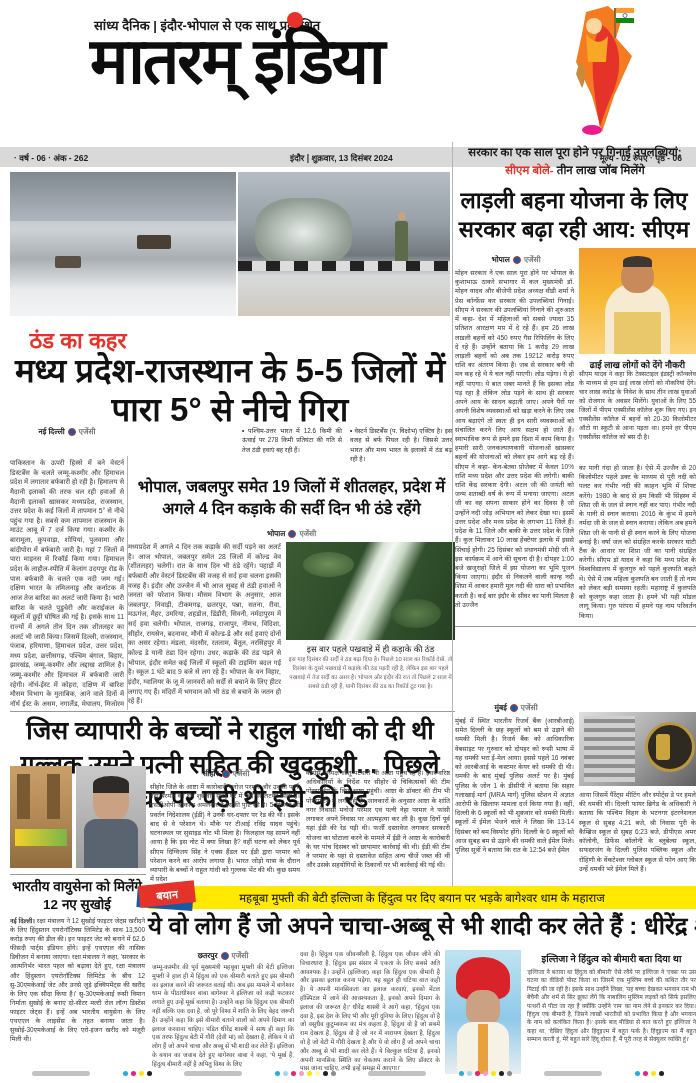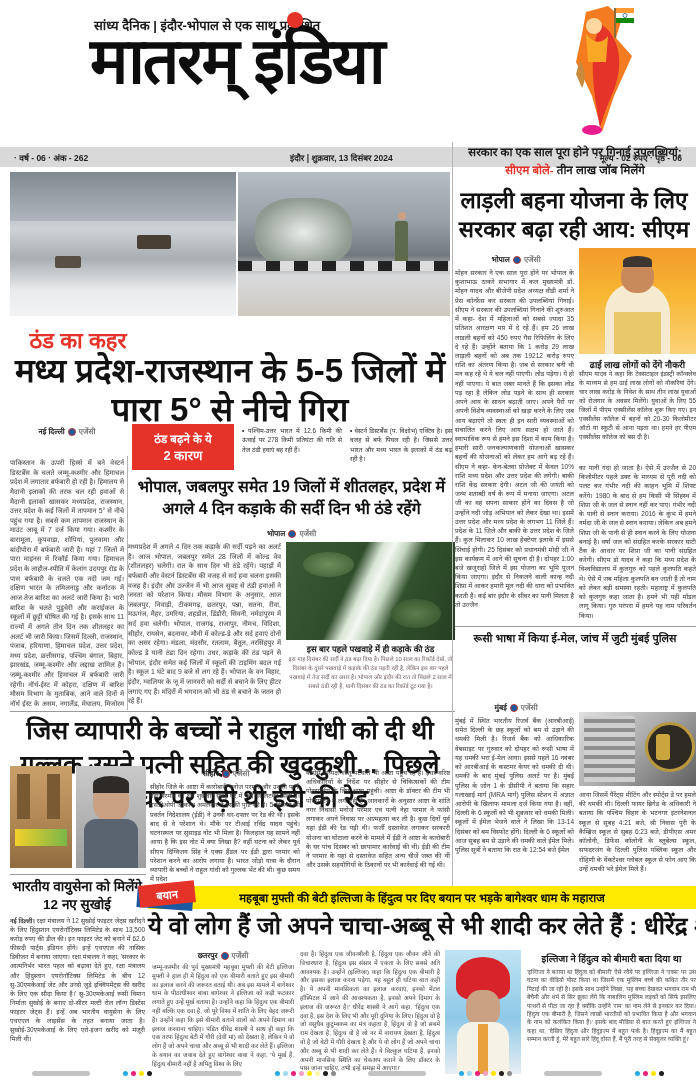--- a/index.html
+++ b/index.html
@@ -66,37 +66,33 @@
   <div class="abs" style="left:12px;top:324px;width:132px;font-size:22px;font-weight:900;color:#e6332a;text-align:center;white-space:nowrap;">ठंड का कहर</div>
 
   <div class="abs hl" style="left:8px;top:352px;width:444px;font-size:33px;line-height:1.18;">मध्य प्रदेश-राजस्थान के 5-5 जिलों में पारा 5° से नीचे गिरा</div>
 
   <div class="abs byline" style="left:8px;top:426px;width:118px;">
     <span>नई दिल्ली</span><span class="agency-dot"></span><span class="agency">एजेंसी</span>
   </div>
   <div class="abs bt" style="left:10px;top:458px;width:114px;height:252px;">पाकिस्तान के ऊपरी हिस्से में बने वेस्टर्न डिस्टर्बेंस के चलते जम्मू-कश्मीर और हिमाचल प्रदेश में लगातार बर्फबारी हो रही है। हिमालय से मैदानी इलाकों की तरफ चल रही हवाओं से मैदानी इलाकों खासकर मध्यप्रदेश, राजस्थान, उत्तर प्रदेश के कई जिलों में तापमान 5° से नीचे पहुंच गया है। सबसे कम तापमान राजस्थान के माउंट आबू में 7 दर्ज किया गया। कश्मीर के बारामूला, कुपवाड़ा, शोपियां, पुलवामा और बांदीपोरा में बर्फबारी जारी है। यहां 7 जिलों में पारा माइनस में रिकॉर्ड किया गया। हिमाचल प्रदेश के लाहौल-स्पीति में केलांग उदयपुर रोड के पास बर्फबारी के चलते एक नदी जम गई। दक्षिण भारत के तमिलनाडु और कर्नाटक में आज तेज बारिश का अलर्ट जारी किया है। भारी बारिश के चलते पुडुचेरी और कराईकल के स्कूलों में छुट्टी घोषित की गई है। इसके साथ 11 राज्यों में अगले तीन दिन तक शीतलहर का अलर्ट भी जारी किया। जिसमें दिल्ली, राजस्थान, पंजाब, हरियाणा, हिमाचल प्रदेश, उत्तर प्रदेश, मध्य प्रदेश, छत्तीसगढ़, पश्चिम बंगाल, बिहार, झारखंड, जम्मू-कश्मीर और लद्दाख शामिल है। जम्मू-कश्मीर और हिमाचल में बर्फबारी जारी रहेगी। नॉर्थ-ईस्ट में कोहरा, दक्षिण में बारिश मौसम विभाग के मुताबिक, आने वाले दिनों में नॉर्थ ईस्ट के असम, नगालैंड, मेघालय, मिजोरम और मणिपुर में कोहरा छाया रहेगा। दक्षिण में तमिलनाडु में बारिश जारी रहेगी। आईएमडी ने तमिलनाडु में भारी बारिश का अनुमान जाहिर किया है।</div>
   <div class="abs vline" style="left:127px;top:456px;height:254px;"></div>
 
-  <div class="abs" style="left:132px;top:424px;width:102px;height:46px;background:#e6332a;color:#fff;display:flex;flex-direction:column;align-items:center;justify-content:center;font-weight:bold;">
-    <div style="font-size:11.5px;">ठंड बढ़ने के ये</div>
-    <div style="font-size:13px;">2 कारण</div>
-  </div>
   <div class="abs bullet" style="left:242px;top:426px;width:100px;height:44px;">पश्चिम-उत्तर भारत में 12.6 किमी की ऊंचाई पर 278 किमी प्रतिघंटा की गति से तेज ठंडी हवाएं बह रही हैं।</div>
   <div class="abs bullet" style="left:350px;top:426px;width:102px;height:44px;">वेस्टर्न डिस्टर्बेंस (प. विक्षोभ) एक्टिव है। इस वजह से बर्फ पिघल रही है। जिससे उत्तर भारत और मध्य भारत के इलाकों में ठंड बढ़ रही है।</div>
 
   <div class="abs hl" style="left:128px;top:476px;width:327px;font-size:16px;line-height:1.35;">भोपाल, जबलपुर समेत 19 जिलों में शीतलहर, प्रदेश में अगले 4 दिन कड़ाके की सर्दी दिन भी ठंडे रहेंगे</div>
   <div class="abs byline" style="left:128px;top:528px;width:327px;">
     <span>भोपाल</span><span class="agency-dot"></span><span class="agency">एजेंसी</span>
   </div>
   <div class="abs bt" style="left:128px;top:542px;width:153px;height:168px;">मध्यप्रदेश में अगले 4 दिन तक कड़ाके की सर्दी पड़ने का अलर्ट है। आज भोपाल, जबलपुर समेत 28 जिलों में कोल्ड वेव (शीतलहर) चलेगी। रात के साथ दिन भी ठंडे रहेंगे। पहाड़ों में बर्फबारी और वेस्टर्न डिस्टर्बेंस की वजह से सर्द हवा चलना इसकी वजह है। इंदौर और उज्जैन में भी आज सुबह से ठंडी हवाओं ने जनता को परेशान किया। मौसम विभाग के अनुसार, आज जबलपुर, निवाड़ी, टीकमगढ़, छतरपुर, पन्ना, सतना, रीवा, मऊगंज, मैहर, उमरिया, शहडोल, डिंडौरी, सिवनी, नर्मदापुरम में सर्द हवा चलेगी। भोपाल, राजगढ़, राजापुर, नीमच, विदिशा, सीहोर, रायसेन, बदनावर, मौनी में कोल्ड-डे और सर्द हवाएं दोनों का असर रहेगा। मंडला, मंदसौर, रतलाम, बैतूल, नरसिंहपुर में कोल्ड डे यानी ठंडा दिन रहेगा। उधर, कड़ाके की ठंड पड़ने से भोपाल, इंदौर समेत कई जिलों में स्कूलों की टाइमिंग बदल गई है। स्कूल 1 घंटे बाद 9 बजे से लग रहे हैं। भोपाल के वन विहार, इंदौर, ग्वालियर के जू में जानवरों को सर्दी से बचाने के लिए हीटर लगाए गए हैं। मंदिरों में भगवान को भी ठंड से बचाने के जतन हो रहे हैं।</div>
   <div class="abs photo" style="left:286px;top:542px;width:169px;height:98px;background:linear-gradient(115deg,#3c5a33 0%,#2f4d2a 38%,#d9e4d6 46%,#f4f8f3 51%,#c6d6c2 57%,#31502c 66%,#253f22 100%);">
     <div style="position:absolute;left:10%;top:10%;width:30%;height:26%;background:radial-gradient(ellipse,#6d8f5a,#3c5a33);border-radius:50%;"></div>
     <div style="position:absolute;left:62%;top:58%;width:30%;height:30%;background:radial-gradient(ellipse,#5c7f4c,#2f4d2a);border-radius:50%;"></div>
   </div>
-  <div class="abs" style="left:286px;top:643px;width:169px;font-size:8.5px;font-weight:bold;text-align:center;">इस बार पहले पखवाड़े में ही कड़ाके की ठंड</div>
+  <div class="abs" style="left:286px;top:643px;width:169px;font-size:8.5px;font-weight:normal;text-align:center;">इस बार पहले पखवाड़े में ही कड़ाके की ठंड</div>
   <div class="abs" style="left:286px;top:655px;width:169px;height:48px;font-size:5.8px;line-height:1.55;text-align:center;color:#6a5a5a;overflow:hidden;">इस माह दिसंबर की सर्दी ने ठंड बढ़ा दिया है। पिछले 10 साल का रिकॉर्ड देखें, तो दिसंबर के दूसरे पखवाड़े में कड़ाके की ठंड पड़ती रही है, लेकिन इस बार पहले पखवाड़े में तेज सर्दी का असर है। भोपाल और इंदौर की रात तो पिछले 2 साल में सबसे ठंडी रही हैं, यानी दिसंबर की ठंड का रिकॉर्ड टूट गया है।</div>
 
   <div class="abs hline" style="left:10px;top:711px;width:445px;"></div>
 
   <div class="abs hl" style="left:8px;top:714px;width:444px;font-size:25px;line-height:1.35;">जिस व्यापारी के बच्चों ने राहुल गांधी को दी थी गुल्लक उसने पत्नी सहित की खुदकुशी... पिछले दिनों घर पर पड़ी थी ईडी की रेड</div>
   <div class="abs photo" style="left:10px;top:766px;width:62px;height:102px;background:linear-gradient(180deg,#c9a06a 0%,#b08753 55%,#8f6b3e 100%);">
     <div style="position:absolute;left:8%;top:62%;width:84%;height:16%;background:linear-gradient(90deg,#f3d02b,#7ab648);"></div>
     <div style="position:absolute;left:12%;top:8%;width:20%;height:44%;background:#7a5a32;"></div>
     <div style="position:absolute;left:60%;top:8%;width:20%;height:44%;background:#7a5a32;"></div>
   </div>
@@ -131,33 +127,32 @@
     <div style="position:absolute;left:36%;top:12%;width:28%;height:30%;background:#c98a5b;border-radius:46%;"></div>
     <div style="position:absolute;left:38%;top:8%;width:24%;height:10%;background:#3d3631;border-radius:50% 50% 0 0;"></div>
     <div style="position:absolute;left:30%;top:60%;width:40%;height:40%;background:#e8c86a;"></div>
   </div>
   <div class="abs" style="left:579px;top:358px;width:117px;font-size:9px;font-weight:bold;text-align:center;">ढाई लाख लोगों को देंगे नौकरी</div>
   <div class="abs bt" style="left:579px;top:370px;width:117px;height:90px;font-size:6.3px;">सीएम यादव ने कहा कि टेक्सटाइल इंडस्ट्री कॉन्क्लेव के माध्यम से हम ढाई लाख लोगों को नौकरियां देंगे। चार लाख करोड़ के निवेश के साथ तीन लाख युवाओं को रोजगार के अवसर मिलेंगे। युवाओं के लिए 55 जिलों में पीएम एक्सीलेंस कॉलेज शुरू किए गए। इन एक्सीलेंस कॉलेज में बहनों को 20-30 किलोमीटर ऑटो या स्कूटी से आना पड़ता था। हमने हर पीएम एक्सीलेंस कॉलेज को बस दी है।</div>
   <div class="abs bt" style="left:579px;top:463px;width:117px;height:160px;font-size:6.5px;">का पानी गंदा हो जाता है। ऐसे में उज्जैन से 20 किलोमीटर पहले डक्ट के माध्यम से पूरी नदी को पलट कर गंभीर नदी की काहन भूमि में शिफ्ट करेंगे। 1980 के बाद से हम किसी भी सिंहस्थ में शिप्रा जी के जल से स्नान नहीं कर पाए। गंभीर नदी के पानी से स्नान कराया। 2016 के कुंभ में हमने नर्मदा जी के जल से स्नान कराया। लेकिन अब हमने शिप्रा जी के पानी से ही स्नान करने के लिए योजना बनाई है। वर्षा जल को संग्रहित करके सरकार घाटी टैंक के आधार पर शिप्रा जी का पानी संग्रहित करेगी। सीएम डॉ यादव ने कहा कि मध्य प्रदेश के विश्वविद्यालय में कुलगुरु को पहले कुलपति कहते थे। ऐसे में जब महिला कुलपति बन जाती हैं तो नाम को लेकर बड़ी समस्या रहती। महाराष्ट्र में कुलपति को कुलगुरु कहा जाता है। हमने भी यही मॉडल लागू किया। गुरु परंपरा में हमने यह नाम परिवर्तन किया।</div>
 
   <div class="abs hline" style="left:455px;top:626px;width:241px;"></div>
 
-  <div class="abs" style="left:455px;top:630px;width:240px;text-align:center;font-size:11px;font-weight:bold;">रूसी भाषा में किया ई-मेल, जांच में जुटी मुंबई पुलिस</div>
   <div class="abs byline" style="left:455px;top:702px;width:122px;">
     <span>मुंबई</span><span class="agency-dot"></span><span class="agency">एजेंसी</span>
   </div>
   <div class="abs bt" style="left:455px;top:716px;width:119px;height:168px;font-size:6.5px;">मुंबई में स्थित भारतीय रिजर्व बैंक (आरबीआई) समेत दिल्ली के छह स्कूलों को बम से उड़ाने की धमकी मिली है। रिजर्व बैंक को आधिकारिक वेबसाइट पर गुरुवार को दोपहर को रूसी भाषा में यह धमकी भरा ई-मेल आया। इससे पहले 16 नवंबर को आरबीआई के कस्टमर केयर को धमकी दी थी। धमकी के बाद मुंबई पुलिस अलर्ट पर है। मुंबई पुलिस के जोन 1 के डीसीपी ने बताया कि सहार गलाखाई मार्ग (MRA मार्ग) पुलिस स्टेशन में अज्ञात आरोपी के खिलाफ मामला दर्ज किया गया है। वहीं, दिल्ली के 6 स्कूलों को भी शुक्रवार को धमकी मिली। स्कूलों में ईमेल भेजने वाले ने लिखा कि 13-14 दिसंबर को बम विस्फोट होंगे। दिल्ली के 6 स्कूलों को आज सुबह बम से उड़ाने की धमकी वाले ईमेल मिले। पुलिस सूत्रों ने बताया कि रात के 12:54 बजे ईमेल</div>
   <div class="abs photo" style="left:579px;top:712px;width:117px;height:74px;background:linear-gradient(135deg,#e0e0e0 0%,#aeaeae 45%,#5f5f5f 100%);">
     <div style="position:absolute;left:4%;top:6%;width:44%;height:88%;background:repeating-linear-gradient(0deg,#cfcfcf 0 5px,#8f8f8f 5px 9px);"></div>
     <div style="position:absolute;left:56%;top:14%;width:44px;height:44px;background:#2e2a22;border-radius:50%;border:3px solid #b9983f;"></div>
     <div style="position:absolute;left:66%;top:30%;width:14px;height:26px;background:#caa43c;border-radius:3px;"></div>
   </div>
   <div class="abs bt" style="left:579px;top:790px;width:117px;height:94px;font-size:6.5px;">आया जिसमें पैरेंट्स मीटिंग और स्पोर्ट्स डे पर हमले की धमकी थी। दिल्ली फायर ब्रिगेड के अधिकारी ने बताया कि पश्चिम विहार के भटनगर इंटरनेशनल स्कूल से सुबह 4:21 बजे, श्री निवास पुरी के कैम्ब्रिज स्कूल से सुबह 6:23 बजे, डीपीएस अमर कॉलोनी, डिफेंस कॉलोनी के ब्लूबेल्स स्कूल, सफदरजंग के दिल्ली पुलिस पब्लिक स्कूल और रोहिणी के वेंकटेश्वर ग्लोबल स्कूल से फोन आए कि उन्हें धमकी भरे ईमेल मिले हैं।</div>
 
-  <div class="abs" style="left:148px;top:886px;width:548px;height:23px;background:#ffe900;display:flex;align-items:center;justify-content:center;font-size:11.5px;font-weight:bold;color:#111;">महबूबा मुफ्ती की बेटी इल्तिजा के हिंदुत्व पर दिए बयान पर भड़के बागेश्वर धाम के महाराज</div>
+  <div class="abs" style="left:148px;top:886px;width:548px;height:23px;background:#ffe900;display:flex;align-items:center;justify-content:center;font-size:11.5px;font-weight:normal;color:#111;">महबूबा मुफ्ती की बेटी इल्तिजा के हिंदुत्व पर दिए बयान पर भड़के बागेश्वर धाम के महाराज</div>
   <div class="abs" style="left:137px;top:889px;width:56px;height:20px;background:#1c5aa0;transform:rotate(4deg);"></div>
   <div class="abs" style="left:139px;top:883px;width:56px;height:22px;background:#e6332a;transform:rotate(-6deg);display:flex;align-items:center;justify-content:center;color:#fff;font-size:11px;font-weight:bold;">बयान</div>
 
   <div class="abs hl" style="left:148px;top:912px;width:548px;font-size:24px;line-height:1.2;white-space:nowrap;">ये वो लोग हैं जो अपने चाचा-अब्बू से भी शादी कर लेते हैं : धीरेंद्र शास्त्री</div>
   <div class="abs byline" style="left:152px;top:950px;width:142px;">
     <span>छतरपुर</span><span class="agency-dot"></span><span class="agency">एजेंसी</span>
   </div>
   <div class="abs bt" style="left:152px;top:963px;width:142px;height:110px;font-size:6.2px;">जम्मू-कश्मीर की पूर्व मुख्यमंत्री महबूबा मुफ्ती की बेटी इल्तिजा मुफ्ती ने हाल ही में हिंदुत्व को एक बीमारी बताते हुए इस बीमारी का इलाज करने की जरूरत बताई थी। अब इस मामले में बागेश्वर धाम के पीठाधीश्वर बाबा बागेश्वर ने इल्तिजा को कड़ी फटकार लगाते हुए उन्हें मूर्ख बताया है। उन्होंने कहा कि हिंदुत्व एक बीमारी नहीं बल्कि एक दवा है, जो पूरे विश्व में शांति के लिए बेहद जरूरी है। उन्होंने कहा कि इसे बीमारी बताने वालों को अपने दिमाग का इलाज करवाना चाहिए। पंडित धीरेंद्र शास्त्री ने साथ ही कहा कि एक तरफ हिंदुत्व बेटी में गौरी (देवी मां) को देखता है, लेकिन ये वो लोग हैं जो अपने चाचा और अब्बू से भी शादी कर लेते हैं। इल्तिजा के बयान का जवाब देते हुए बागेश्वर बाबा ने कहा, 'ये मूर्ख हैं, हिंदुत्व बीमारी नहीं है अपितु विश्व के लिए</div>
   <div class="abs bt" style="left:300px;top:950px;width:140px;height:124px;font-size:6.2px;">दवा है। हिंदुत्व एक जीवनशैली है, हिंदुत्व एक जीवन जीने की विचारधारा है, हिंदुत्व इस संसार में एकता के लिए सबसे अति आवश्यक है। उन्होंने (इल्तिजा) कहा कि हिंदुत्व एक बीमारी है और इसका इलाज करना पड़ेगा, यह बहुत ही घटिया बात कही है। ये अपनी मानसिकता का इलाज करवाएं, इनको मेंटल हॉस्पिटल में जाने की आवश्यकता है, इनको अपने दिमाग के इलाज की जरूरत है।' धीरेंद्र शास्त्री ने आगे कहा, 'हिंदुत्व एक दवा है, इस देश के लिए भी और पूरी दुनिया के लिए। हिंदुत्व वो है जो वसुधैव कुटुम्बकम का मंत्र कहता है, हिंदुत्व वो है जो सबमें राम देखता है, हिंदुत्व वो है जो नर में नारायण देखता है, हिंदुत्व वो है जो बेटी में गौरी देखता है और ये वो लोग हैं जो अपने चाचा और अब्बू से भी शादी कर लेते हैं। ये बिल्कुल घटिया हैं, इनको अपनी मानसिक स्थिति का चेकअप कराने के लिए डॉक्टर के पास जाना चाहिए, तभी इन्हें समझ में आएगा।'</div>
   <div class="abs photo" style="left:445px;top:950px;width:76px;height:124px;background:linear-gradient(180deg,#bfe3f2 0%,#8ec9e8 55%,#e8eef2 100%);">

